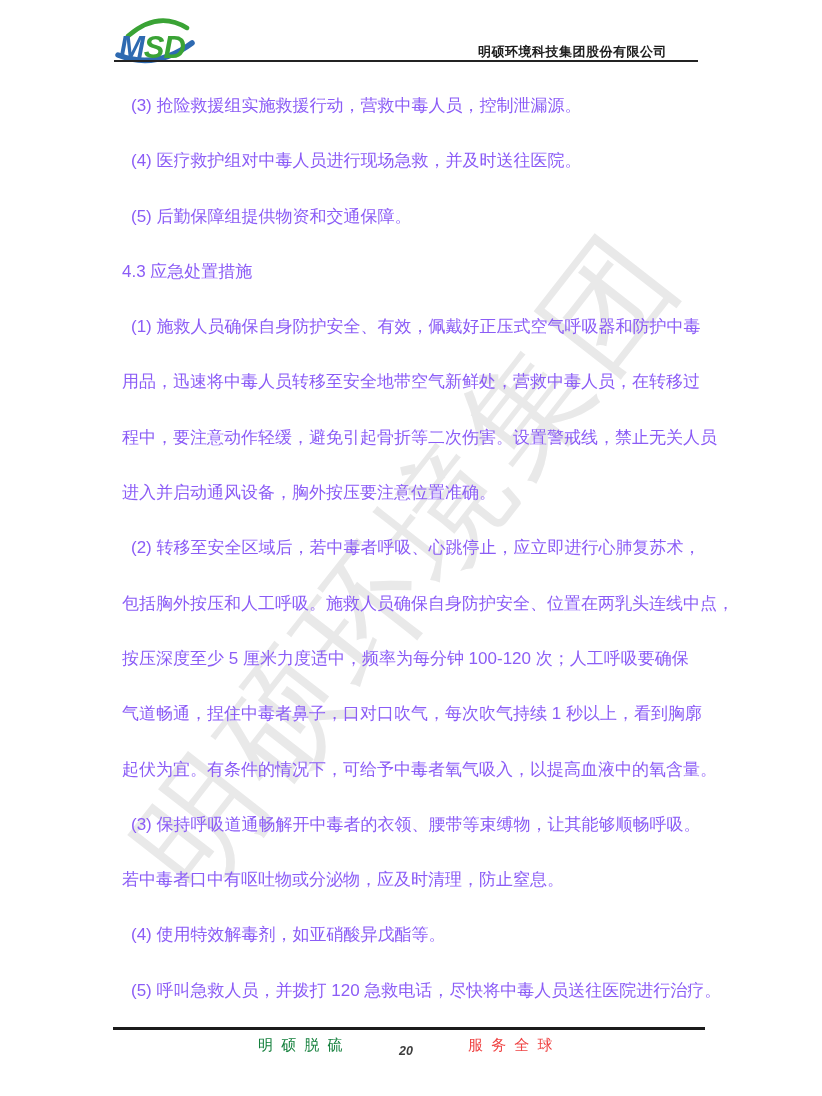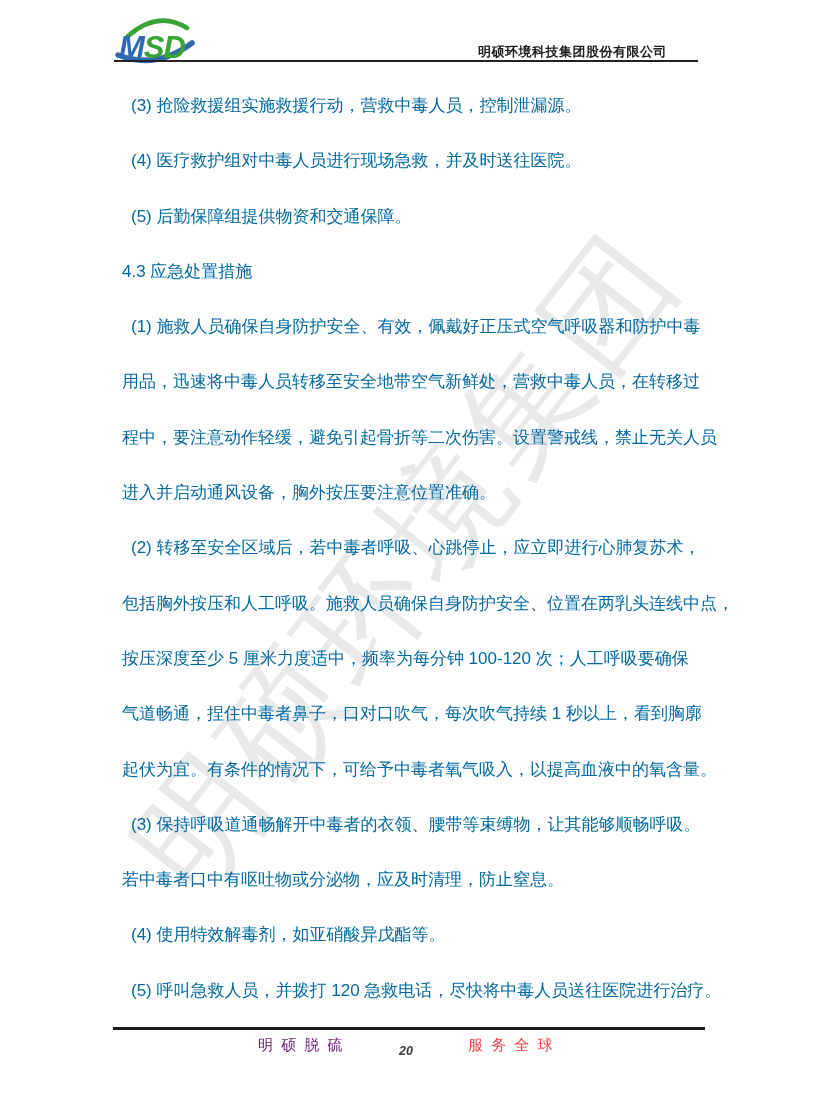--- a/index.html
+++ b/index.html
@@ -36,33 +36,33 @@
     position: absolute; top: 60px; left: 114px; width: 584px; height: 2px;
     background: #232323; z-index: 2;
   }
 
   
   .body-lines {
     position: absolute; top: 78px; left: 122px; width: 590px; z-index: 1;
   }
   .line {
     height: 55.3px; line-height: 55.3px;
-    font-size: 17px; color: #0369a1;
+    font-size: 17px; color: #8b5cf6;
     white-space: nowrap;
   }
   .line.indent { padding-left: 9px; }
 
   
   .footer-rule {
     position: absolute; top: 1027px; left: 113px; width: 592px; height: 2.5px;
     background: #1b1b1b; z-index: 2;
   }
   .footer-left {
     position: absolute; top: 1036px; left: 258px;
-    font-size: 15px; letter-spacing: 2px; color: #701a75; z-index: 2;
+    font-size: 15px; letter-spacing: 2px; color: #15803d; z-index: 2;
   }
   .footer-page {
     position: absolute; top: 1044px; left: 399px;
     font-size: 12.5px; font-weight: bold; color: #3d3d3d; z-index: 2; font-style: italic;
   }
   .footer-right {
     position: absolute; top: 1036px; left: 468px;
     font-size: 15px; letter-spacing: 2px; color: #ef4444; z-index: 2;
   }
 </style>

